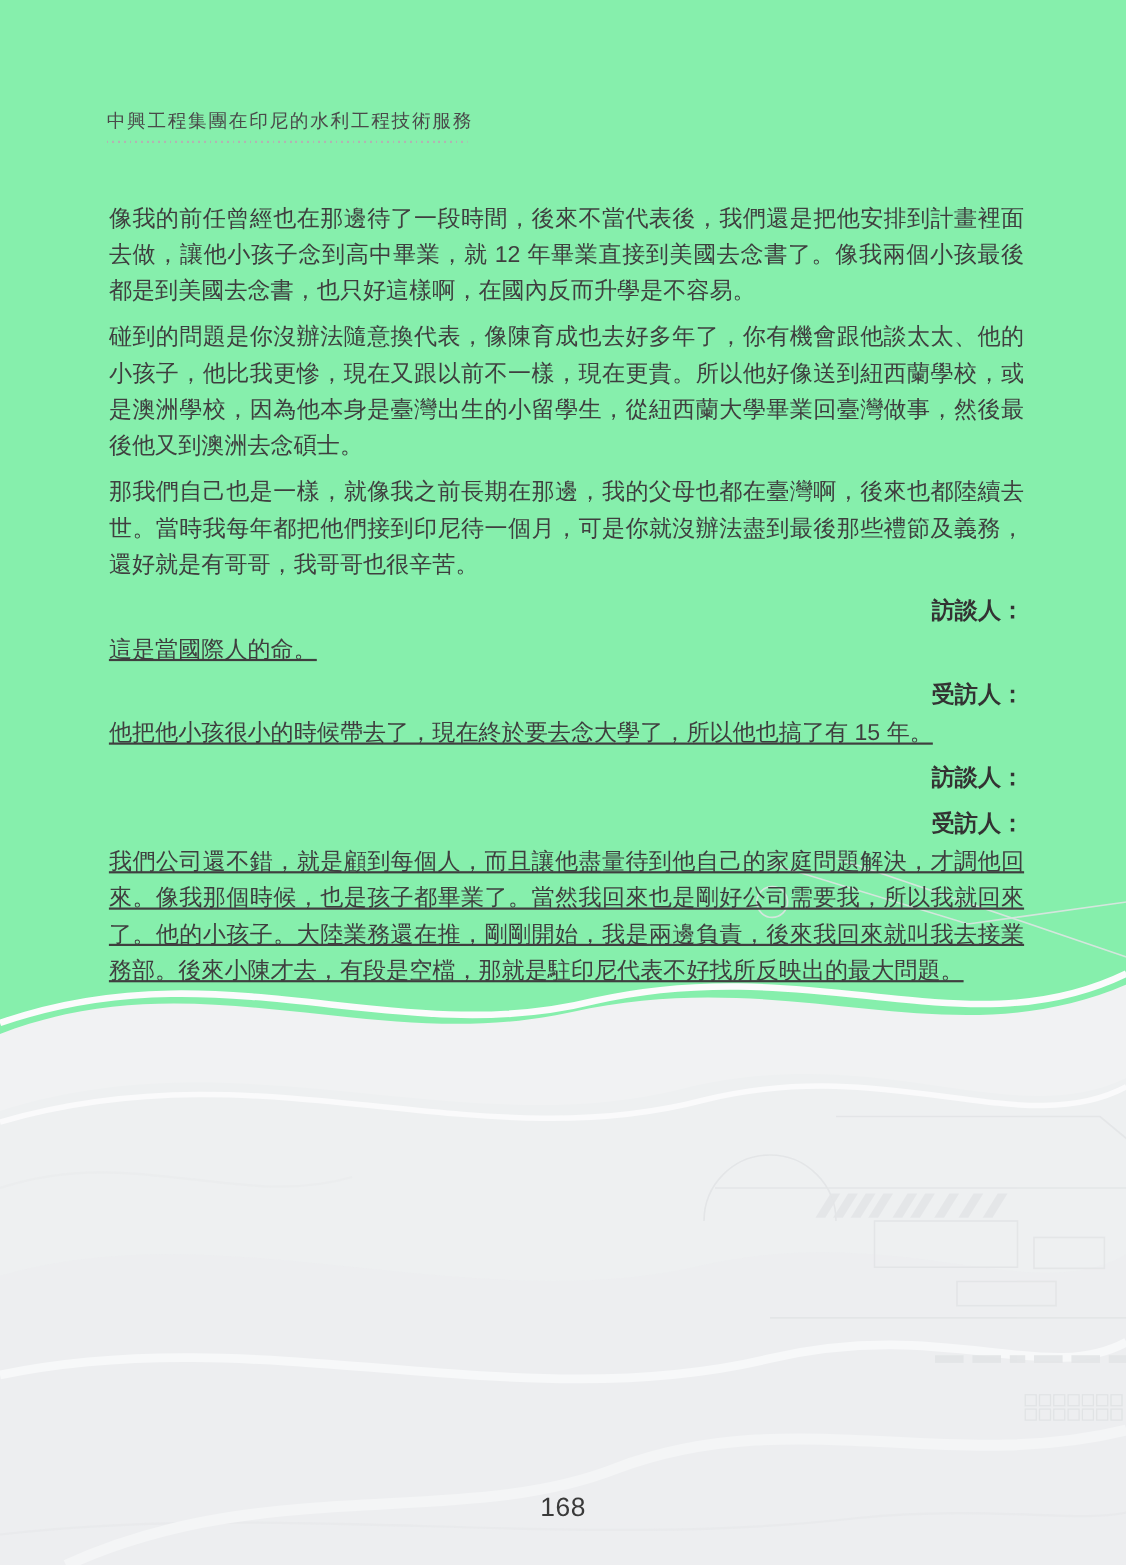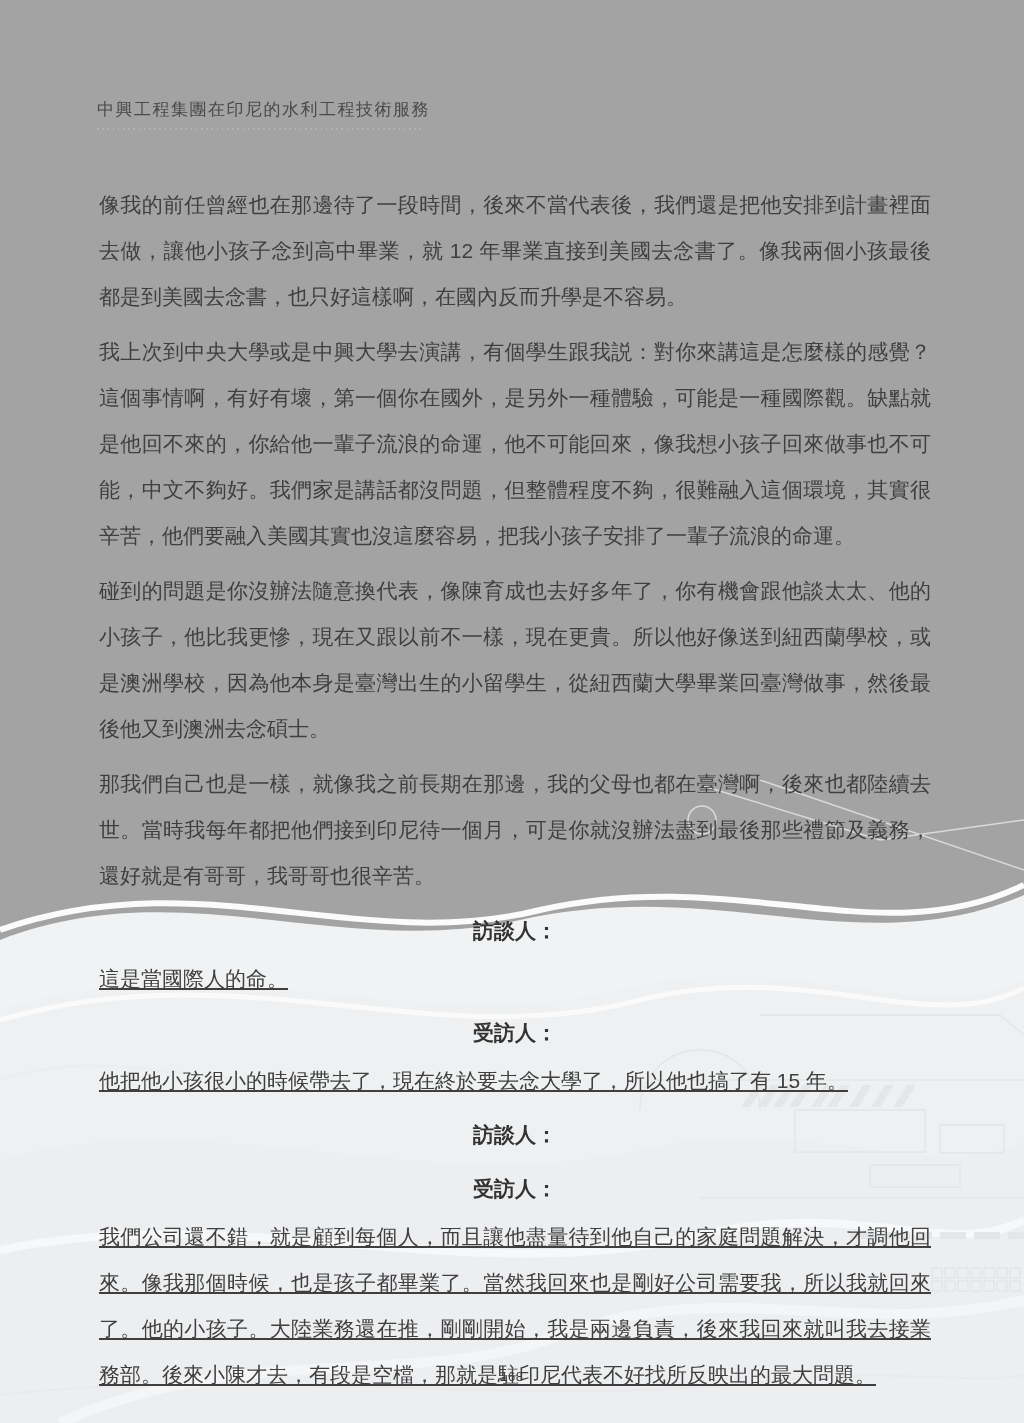--- a/index.html
+++ b/index.html
@@ -1,21 +1,21 @@
 <!DOCTYPE html>
 <html><head>
 <meta charset="utf-8">
 <style>
   * { margin: 0; padding: 0; box-sizing: border-box; }
   html, body { background: #ffffff; }
   .page {
     position: relative;
     width: 1024px;
     height: 1423px;
-    background: #a3a3a3;
+    background: #86efac;
     overflow: hidden;
     font-family: "Liberation Sans", "DejaVu Sans", sans-serif;
     color: #3f3f3f;
   }
   .watermark {
     position: absolute;
     left: 0;
     top: 780px;
     width: 1024px;
     height: 643px;
@@ -39,48 +39,48 @@
     background: repeating-linear-gradient(to right, #b3b3b3 0 1.6px, transparent 1.6px 5.2px);
   }
   .content {
     position: absolute;
     top: 182px;
     left: 99px;
     width: 832px;
   }
   .content p {
     font-size: 21px;
-    line-height: 46px;
+    line-height: 33px;
     text-align: justify;
     color: #3f3f3f;
     margin-bottom: 9px;
     position: relative;
     z-index: 2;
   }
   .content p.speaker {
     font-weight: bold;
     color: #333333;
     margin-top: 8px;
     margin-bottom: 2px;
-    text-align: center;
+    text-align: right;
   }
   .content p.utterance {
     margin-bottom: 2px;
     text-decoration: underline;
   }
   .footer {
     position: absolute;
     bottom: 38px;
     left: 0;
     width: 1024px;
     text-align: center;
   }
   .page-number {
     display: inline-block;
-    font-size: 13px;
+    font-size: 24px;
     color: #3a3a3a;
     letter-spacing: 0.5px;
   }
 </style>
 </head>
 <body>
 
 <div class="page">
 
   <svg class="watermark" viewBox="0 0 1024 643" xmlns="http://www.w3.org/2000/svg" aria-hidden="true">
@@ -147,21 +147,20 @@
     </g>
   </svg>
 
   <div class="header">
     <div class="header-title">中興工程集團在印尼的水利工程技術服務</div>
     <div class="header-dots"></div>
   </div>
 
   <div class="content">
     <p>像我的前任曾經也在那邊待了一段時間，後來不當代表後，我們還是把他安排到計畫裡面去做，讓他小孩子念到高中畢業，就 12 年畢業直接到美國去念書了。像我兩個小孩最後都是到美國去念書，也只好這樣啊，在國內反而升學是不容易。</p>
-    <p>我上次到中央大學或是中興大學去演講，有個學生跟我説：對你來講這是怎麼樣的感覺？這個事情啊，有好有壞，第一個你在國外，是另外一種體驗，可能是一種國際觀。缺點就是他回不來的，你給他一輩子流浪的命運，他不可能回來，像我想小孩子回來做事也不可能，中文不夠好。我們家是講話都沒問題，但整體程度不夠，很難融入這個環境，其實很辛苦，他們要融入美國其實也沒這麼容易，把我小孩子安排了一輩子流浪的命運。</p>
     <p>碰到的問題是你沒辦法隨意換代表，像陳育成也去好多年了，你有機會跟他談太太、他的小孩子，他比我更慘，現在又跟以前不一樣，現在更貴。所以他好像送到紐西蘭學校，或是澳洲學校，因為他本身是臺灣出生的小留學生，從紐西蘭大學畢業回臺灣做事，然後最後他又到澳洲去念碩士。</p>
     <p>那我們自己也是一樣，就像我之前長期在那邊，我的父母也都在臺灣啊，後來也都陸續去世。當時我每年都把他們接到印尼待一個月，可是你就沒辦法盡到最後那些禮節及義務，還好就是有哥哥，我哥哥也很辛苦。</p>
 
     <p class="speaker">訪談人：</p>
     <p class="utterance">這是當國際人的命。</p>
 
     <p class="speaker">受訪人：</p>
     <p class="utterance">他把他小孩很小的時候帶去了，現在終於要去念大學了，所以他也搞了有 15 年。</p>
 
     <p class="speaker">訪談人：</p>

